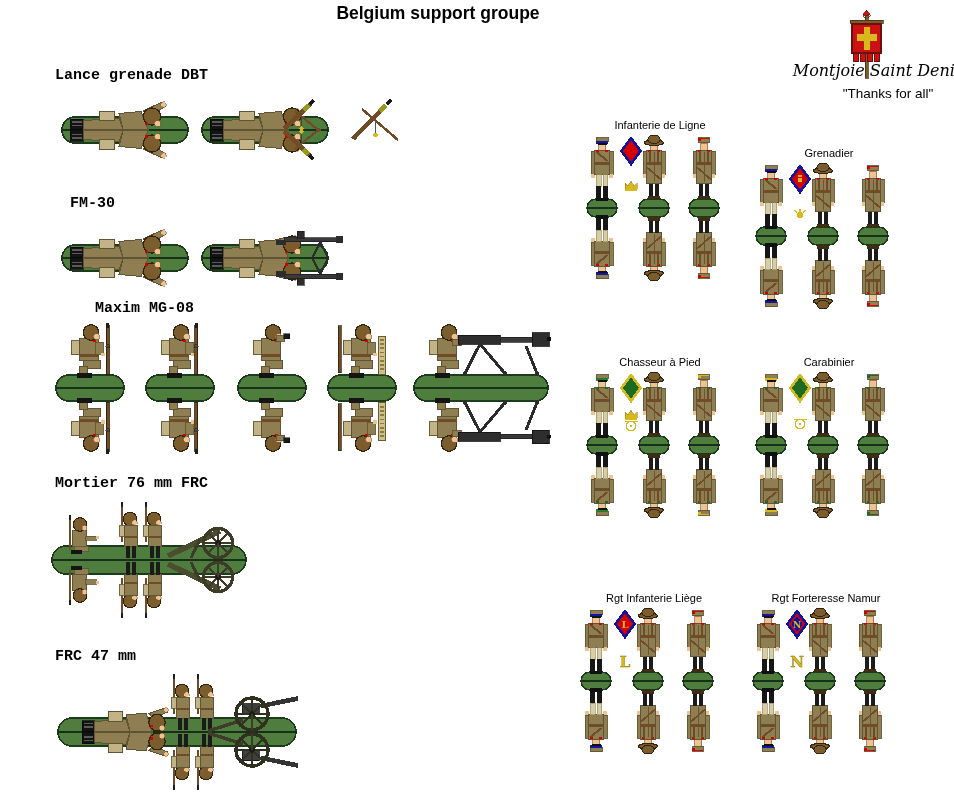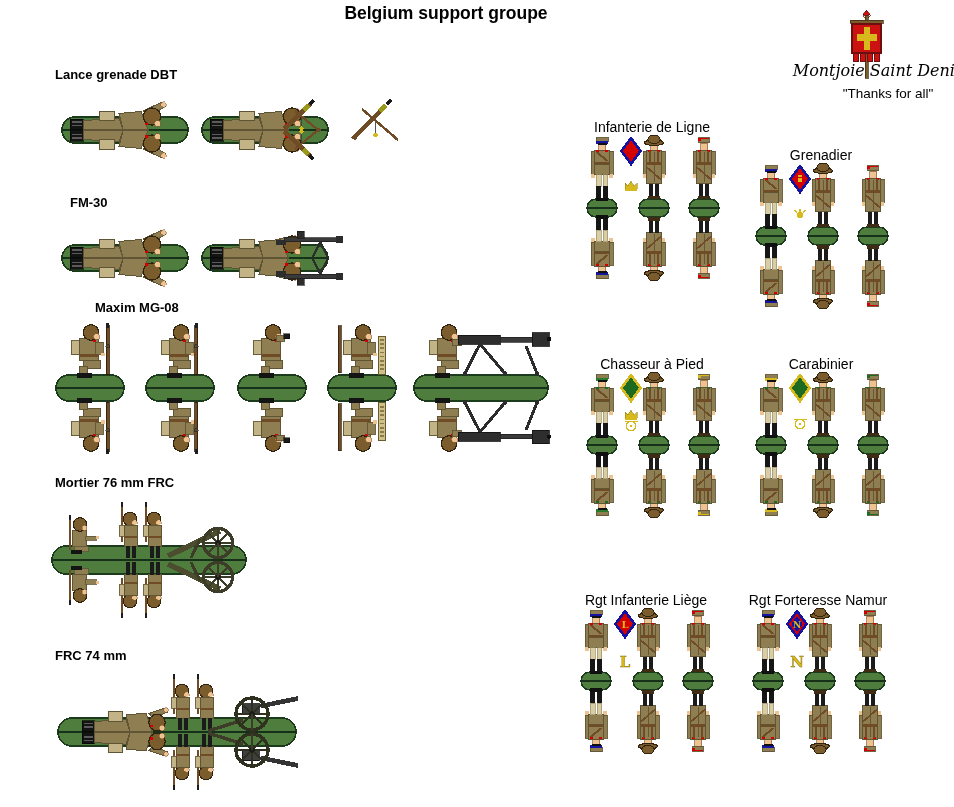--- a/index.html
+++ b/index.html
@@ -1,25 +1,25 @@
 <!DOCTYPE html>
 <html><head>
 <meta charset="utf-8">
 <style>
   html,body{margin:0;padding:0;}
   body{width:954px;height:807px;background:#ffffff;position:relative;overflow:hidden;
        font-family:"Liberation Sans","DejaVu Sans",sans-serif;color:#000;}
   .abs{position:absolute;}
-  .title{top:3px;left:0;width:876px;text-align:center;font-size:17.5px;font-weight:bold;white-space:nowrap;padding-left:8px;}
-  .wlabel{font-size:13px;font-weight:bold;white-space:nowrap;}
+  .title{top:3px;left:0;width:876px;text-align:center;font-size:17.5px;font-weight:bold;white-space:nowrap;}
+  .wlabel{font-size:15px;font-weight:bold;white-space:nowrap;font-family:Liberation Mono, monospace;}
   .credit-name{top:61px;left:788px;width:180px;display:flex;justify-content:center;
      font-family:"DejaVu Serif","Liberation Serif",serif;font-style:italic;font-size:16px;white-space:nowrap;}
   .credit-thanks{top:86px;left:798px;width:180px;display:flex;justify-content:center;font-size:13.5px;white-space:nowrap;}
   .group{width:140px;height:170px;}
-  .glabel{top:0;left:0;width:100%;display:flex;justify-content:center;font-size:14px;white-space:nowrap;}
+  .glabel{top:0;left:8px;width:100%;display:flex;justify-content:center;font-size:11px;white-space:nowrap;}
   .fig{top:14px;width:36px;height:150px;}
   .badge{top:18px;left:38px;width:22px;height:64px;}
   .slot svg,.fig svg,.badge svg,#banner svg{display:block;}
 </style>
 </head>
 <body>
 
 <div class="abs title">Belgium support groupe</div>
 <div class="abs" id="banner" style="left:842px;top:10px;width:48px;height:72px;">
     <svg xmlns="http://www.w3.org/2000/svg" width="48" height="72" viewBox="0 0 48 72" shape-rendering="crispEdges">
@@ -495,21 +495,21 @@
         <line x1="153.5" y1="53" x2="182.5" y2="53" stroke="#3c3c28" stroke-width="1.8"></line>
         <line x1="168" y1="38.5" x2="168" y2="67.5" stroke="#3c3c28" stroke-width="1.8"></line>
         <line x1="157.85" y1="42.85" x2="178.15" y2="63.15" stroke="#3c3c28" stroke-width="1.8"></line>
         <line x1="157.85" y1="63.15" x2="178.15" y2="42.85" stroke="#3c3c28" stroke-width="1.8"></line>
         <circle cx="168" cy="53" r="2.6" fill="#1c1c1c"></circle>
         <line x1="168" y1="53" x2="168" y2="69" stroke="#3c3c28" stroke-width="2.4"></line>
       </g>
     </svg>
   </div>
 
-<div class="abs wlabel" style="left:55px;top:648px;">FRC 74 mm</div>
+<div class="abs wlabel" style="left:55px;top:648px;">FRC 47 mm</div>
 <div class="abs slot" style="left:56px;top:654px;">
     <svg xmlns="http://www.w3.org/2000/svg" width="244" height="156" viewBox="0 0 244 156" shape-rendering="crispEdges">
       <rect x="2" y="64" width="238" height="28" rx="14" fill="#4e7d3e" stroke="#1c3a1c" stroke-width="1.5"></rect>
       <rect x="2" y="77" width="238" height="2" fill="#16301a"></rect>
       <g>
         <rect x="26" y="66.5" width="12" height="11" fill="#141414" stroke="#000" stroke-width="0.6"></rect>
         <line x1="27.5" y1="69.5" x2="36.5" y2="69.5" stroke="#5a5a5a" stroke-width="1.1"></line>
         <line x1="27.5" y1="73" x2="36.5" y2="73" stroke="#5a5a5a" stroke-width="1.1"></line>
         <polygon points="38,67.5 70,65.5 74,77.5 38,77.5" fill="#8e7e52" stroke="#5f5434" stroke-width="1"></polygon>
         <rect x="52" y="57.5" width="14" height="9.5" fill="#c3b488" stroke="#5f5434" stroke-width="1"></rect>

